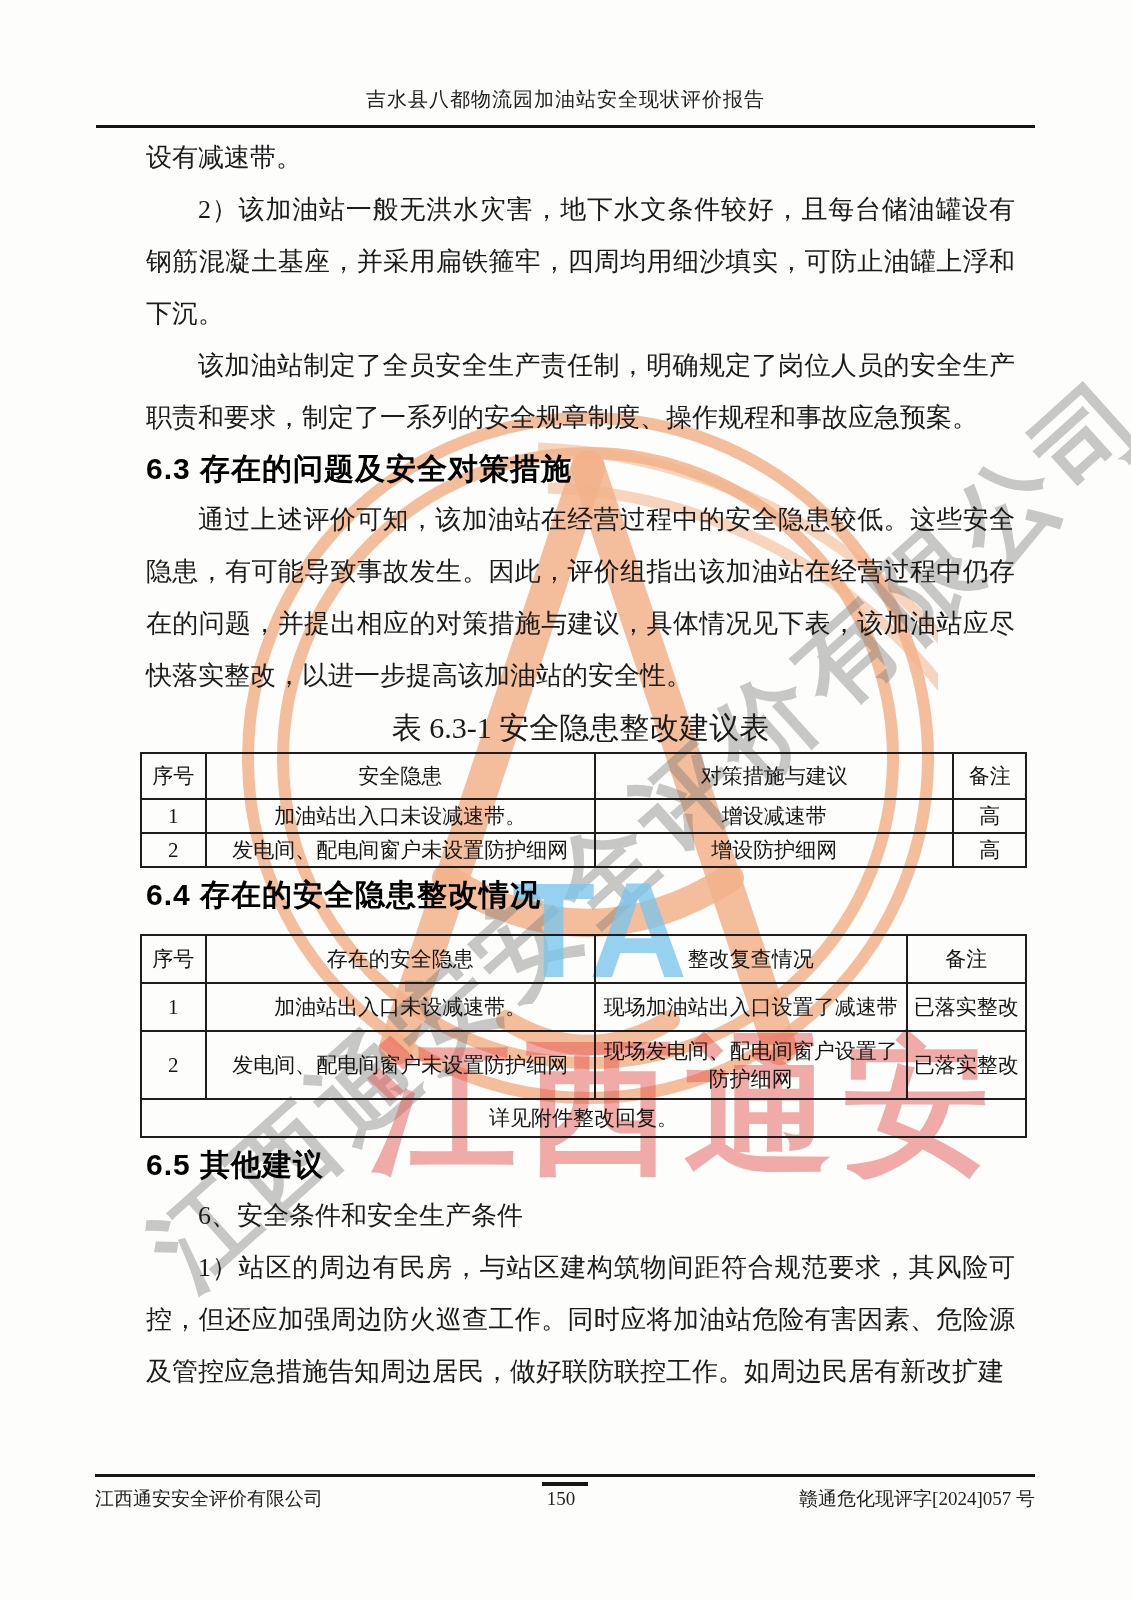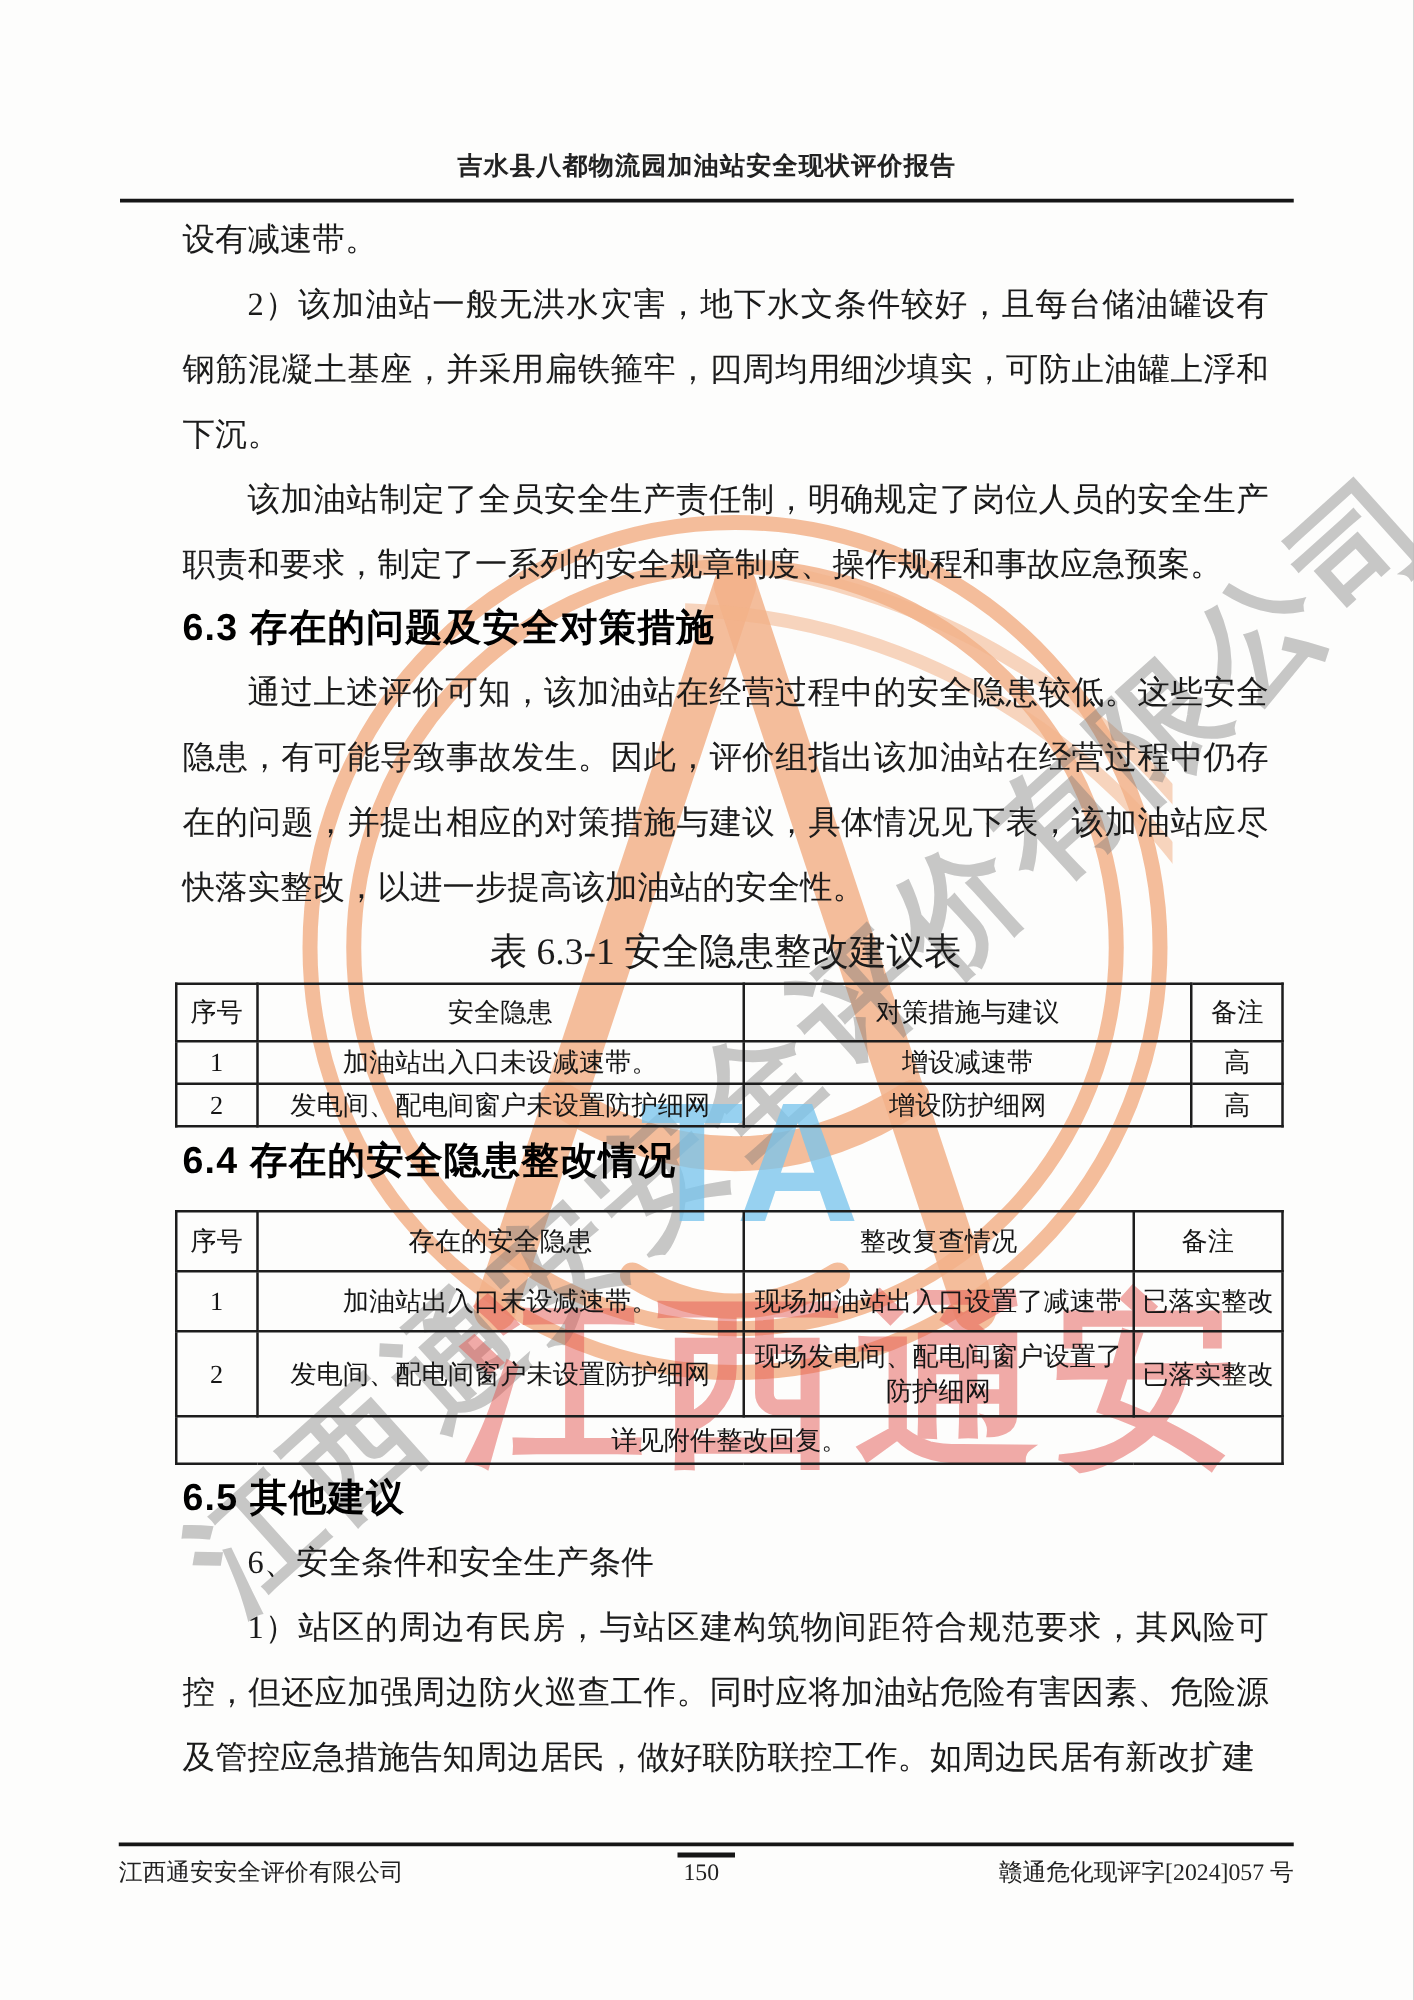--- a/index.html
+++ b/index.html
@@ -34,21 +34,21 @@
   .wm-ta{
     position:absolute;left:512px;top:862px;
     font-family:"Liberation Sans","DejaVu Sans",sans-serif;
     font-weight:bold;font-size:136px;line-height:136px;letter-spacing:4px;
     color:rgba(122,196,236,0.78);
   }
 
   
   .content{position:relative;z-index:2;padding:0 96px;}
 
-  .header{padding-top:120px;font-weight:bold;}
+  .header{padding-top:86px;}
   .header-title{
     text-align:center;font-size:20px;line-height:26px;letter-spacing:1px;color:#222;
   }
   .header-rule{border-bottom:3.5px solid #161616;margin-top:13px;}
 
   .bodytext{margin:4px 20px 0 50px;font-size:26px;line-height:52px;text-align:justify;}
   .bodytext p{margin:0;}
   .bodytext p.indent{text-indent:2em;}
 
   h2.sec{

